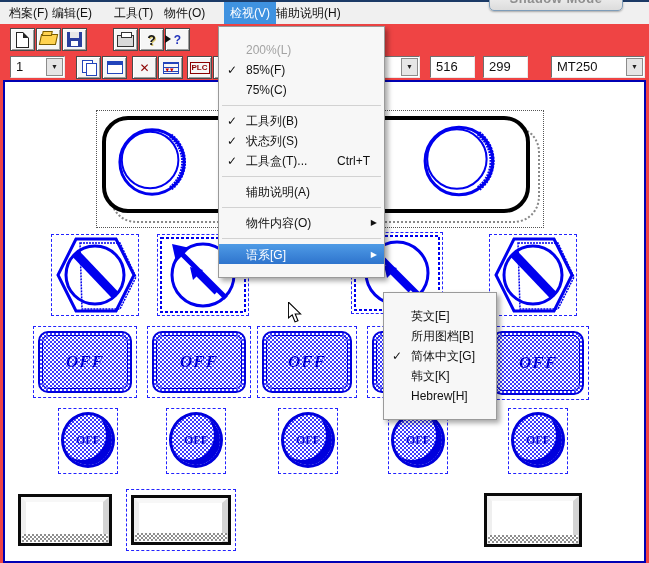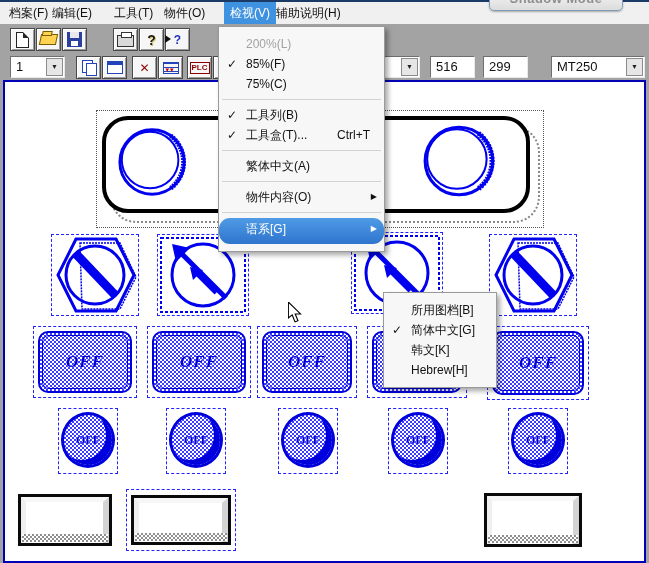--- a/index.html
+++ b/index.html
@@ -1,19 +1,19 @@
 <!DOCTYPE html>
 <html><head>
 <meta charset="utf-8">
 <style>
   * { margin:0; padding:0; box-sizing:border-box; }
   html,body { background:#d8d8d8; }
   #app {
     position:relative; width:649px; height:563px; overflow:hidden;
-    background:#a3a3a3; font-family:"Liberation Sans","DejaVu Sans",sans-serif;
+    background:#ef4444; font-family:"Liberation Sans","DejaVu Sans",sans-serif;
     font-size:12px; color:#111;
   }
   
   .titlebar-edge { position:absolute; left:0; top:0; width:649px; height:2px; background:#1b3a66; }
   .shadow-mode-btn {
     position:absolute; left:489px; top:-17px; width:134px; height:28px; z-index:90;
     border:1px solid #7f9db9; border-radius:5px;
     background:linear-gradient(#ffffff,#dcdcdc);
     color:#8e8e8e; font-weight:bold; font-size:13px; text-align:center; line-height:30px;
     letter-spacing:.5px; box-shadow:0 1px 2px rgba(0,0,0,.3);
@@ -97,30 +97,30 @@
     border-top:5px solid #f7f7f7; border-left:5px solid #efefef; border-right:6px solid #d4d4d4; }
   .bevel::after { content:""; position:absolute; left:1px; right:1px; bottom:1px; height:8px;
     background-color:#fff;
     background-image:
       linear-gradient(45deg,#8f8f8f 25%,transparent 25%,transparent 75%,#8f8f8f 75%),
       linear-gradient(45deg,#8f8f8f 25%,transparent 25%,transparent 75%,#8f8f8f 75%);
     background-size:4px 4px; background-position:0 0,2px 2px; }
   
   .menu-panel {
     position:absolute; background:#f7f7f7; border:1px solid #9a9a9a;
-    box-shadow:3px 3px 5px rgba(0,0,0,.35); padding:7px 0; z-index:50;
+    box-shadow:3px 3px 5px rgba(0,0,0,.35); padding:13px 0; z-index:50;
   }
   .mi { position:relative; height:20px; line-height:20px; padding-left:27px; white-space:nowrap; cursor:default; }
   .mi .chk { position:absolute; left:8px; top:0; font-size:12px; }
   .mi.checked .chk::before { content:"✓"; }
   .mi .sc { position:absolute; right:14px; top:0; }
   .mi .arr { position:absolute; right:7px; top:0; font-size:8px; }
   .mi.submenu .arr::before { content:"▶"; }
   .mi.disabled { color:#a3a3a3; }
-  .mi.hl { background:linear-gradient(#4f9be6,#2e74cd); color:#fff; height:26px; line-height:22px;border-radius:11px; }
+  .mi.hl { background:linear-gradient(#4f9be6,#2e74cd); color:#fff; height:20px; line-height:22px; }
   .msep { height:1px; background:#d2d2d2; margin:5px 3px; }
   .cursor { position:absolute; z-index:70; }
 </style>
 </head>
 <body>
 
 <div id="app">
 
   <div class="titlebar-edge"></div>
   <div class="shadow-mode-btn">Shadow Mode</div>
@@ -305,30 +305,32 @@
     </div>
     <div class="bevel" style="left:479px;top:411px;width:98px;height:54px"></div>
   </div>
 
   <div class="menu-panel" style="left:218px;top:26px;width:167px">
     <div class="mi disabled"><span class="chk"></span><span>200%(L)</span></div>
     <div class="mi checked"><span class="chk"></span><span>85%(F)</span></div>
     <div class="mi"><span class="chk"></span><span>75%(C)</span></div>
     <div class="msep"></div>
     <div class="mi checked"><span class="chk"></span><span>工具列(B)</span></div>
+    <div class="mi checked"><span class="chk"></span><span>状态列(S)</span></div>
     <div class="mi checked"><span class="chk"></span><span>工具盒(T)...</span><span class="sc">Ctrl+T</span></div>
     <div class="msep"></div>
-    <div class="mi"><span class="chk"></span><span>繁体中文(A)</span></div>
+    <div class="mi"><span class="chk"></span><span>辅助说明(A)</span></div>
     <div class="msep"></div>
     <div class="mi submenu"><span class="chk"></span><span>物件内容(O)</span><span class="arr"></span></div>
     <div class="msep"></div>
     <div class="mi submenu hl"><span class="chk"></span><span>语系[G]</span><span class="arr"></span></div>
   </div>
 
   <div class="menu-panel" style="left:383px;top:292px;width:114px;z-index:55">
+    <div class="mi"><span class="chk"></span><span>英文[E]</span></div>
     <div class="mi"><span class="chk"></span><span>所用图档[B]</span></div>
     <div class="mi checked"><span class="chk"></span><span>简体中文[G]</span></div>
     <div class="mi"><span class="chk"></span><span>韩文[K]</span></div>
     <div class="mi"><span class="chk"></span><span>Hebrew[H]</span></div>
   </div>
 
   <svg class="cursor" style="left:288px;top:302px" width="14" height="21" viewBox="0 0 12 19">
     <polygon points="0,0 0,14.5 3.5,11.7 6,18 8.7,16.9 6.2,10.8 11,10.8" fill="#fff" stroke="#000" stroke-width="1"></polygon>
   </svg>
 

